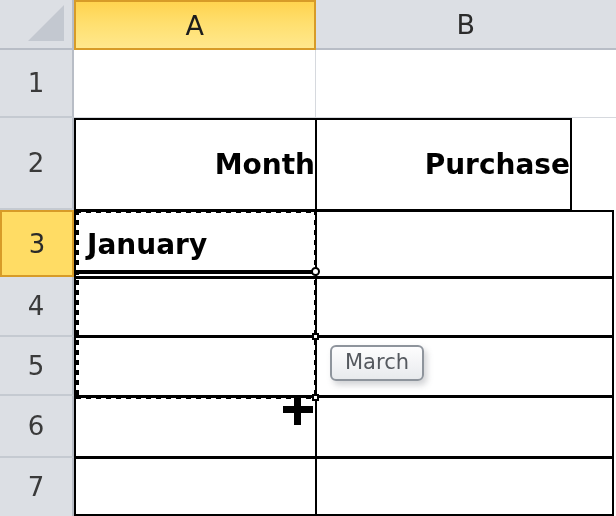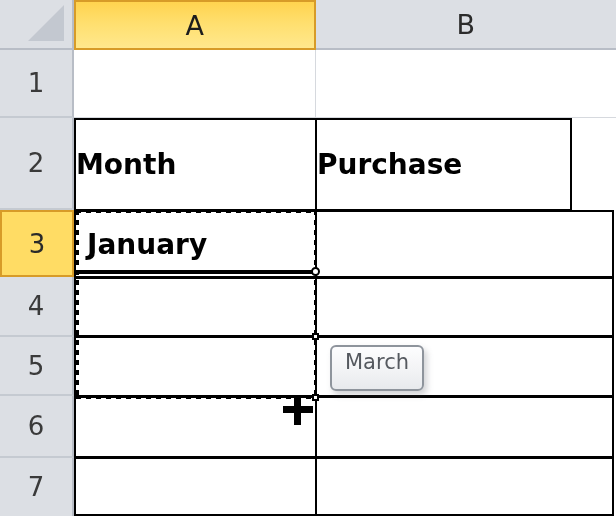--- a/index.html
+++ b/index.html
@@ -90,21 +90,21 @@
     box-sizing: border-box;
     background: #ffffff;
     display: flex;
     align-items: center;
     font-size: 28px;
     color: #000000;
   }
   .cell.plain   { border-right: 1px solid #d6d9de; border-bottom: 1px solid #d6d9de; }
   .cell.boxed   { border: 2px solid #000000; }
   .cell.bold    { font-weight: bold; }
-  .cell.center  { justify-content: flex-start; }
+  .cell.center  { justify-content: flex-end; }
   .cell.left    { justify-content: flex-start; padding-left: 11px; }
 
   
   .ants {
     position: absolute;
     box-sizing: border-box;
     pointer-events: none;
     background:
       repeating-linear-gradient(to right,  #000 0 5px, transparent 5px 10px) top left / 100% 3px no-repeat,
       repeating-linear-gradient(to right,  #000 0 5px, transparent 5px 10px) bottom left / 100% 3px no-repeat,
@@ -146,21 +146,21 @@
   }
   .crosshair .bar-v {
     position: absolute; left: 11px; top: 0;
     width: 7px; height: 30px; background: #000;
   }
 
   
   .tooltip {
     position: absolute;
     box-sizing: border-box;
-    padding: 3px 13px 15px 13px;
+    padding: 3px 13px 5px 13px;
     font-size: 21px;
     color: #55595f;
     background: linear-gradient(to bottom, #fdfdfe 0%, #f2f3f5 55%, #e8eaed 100%);
     border: 2px solid #8e949c;
     border-radius: 6px;
     box-shadow: 3px 4px 6px rgba(90,95,105,0.28);
     white-space: nowrap;
   }
 </style>
 </head>

